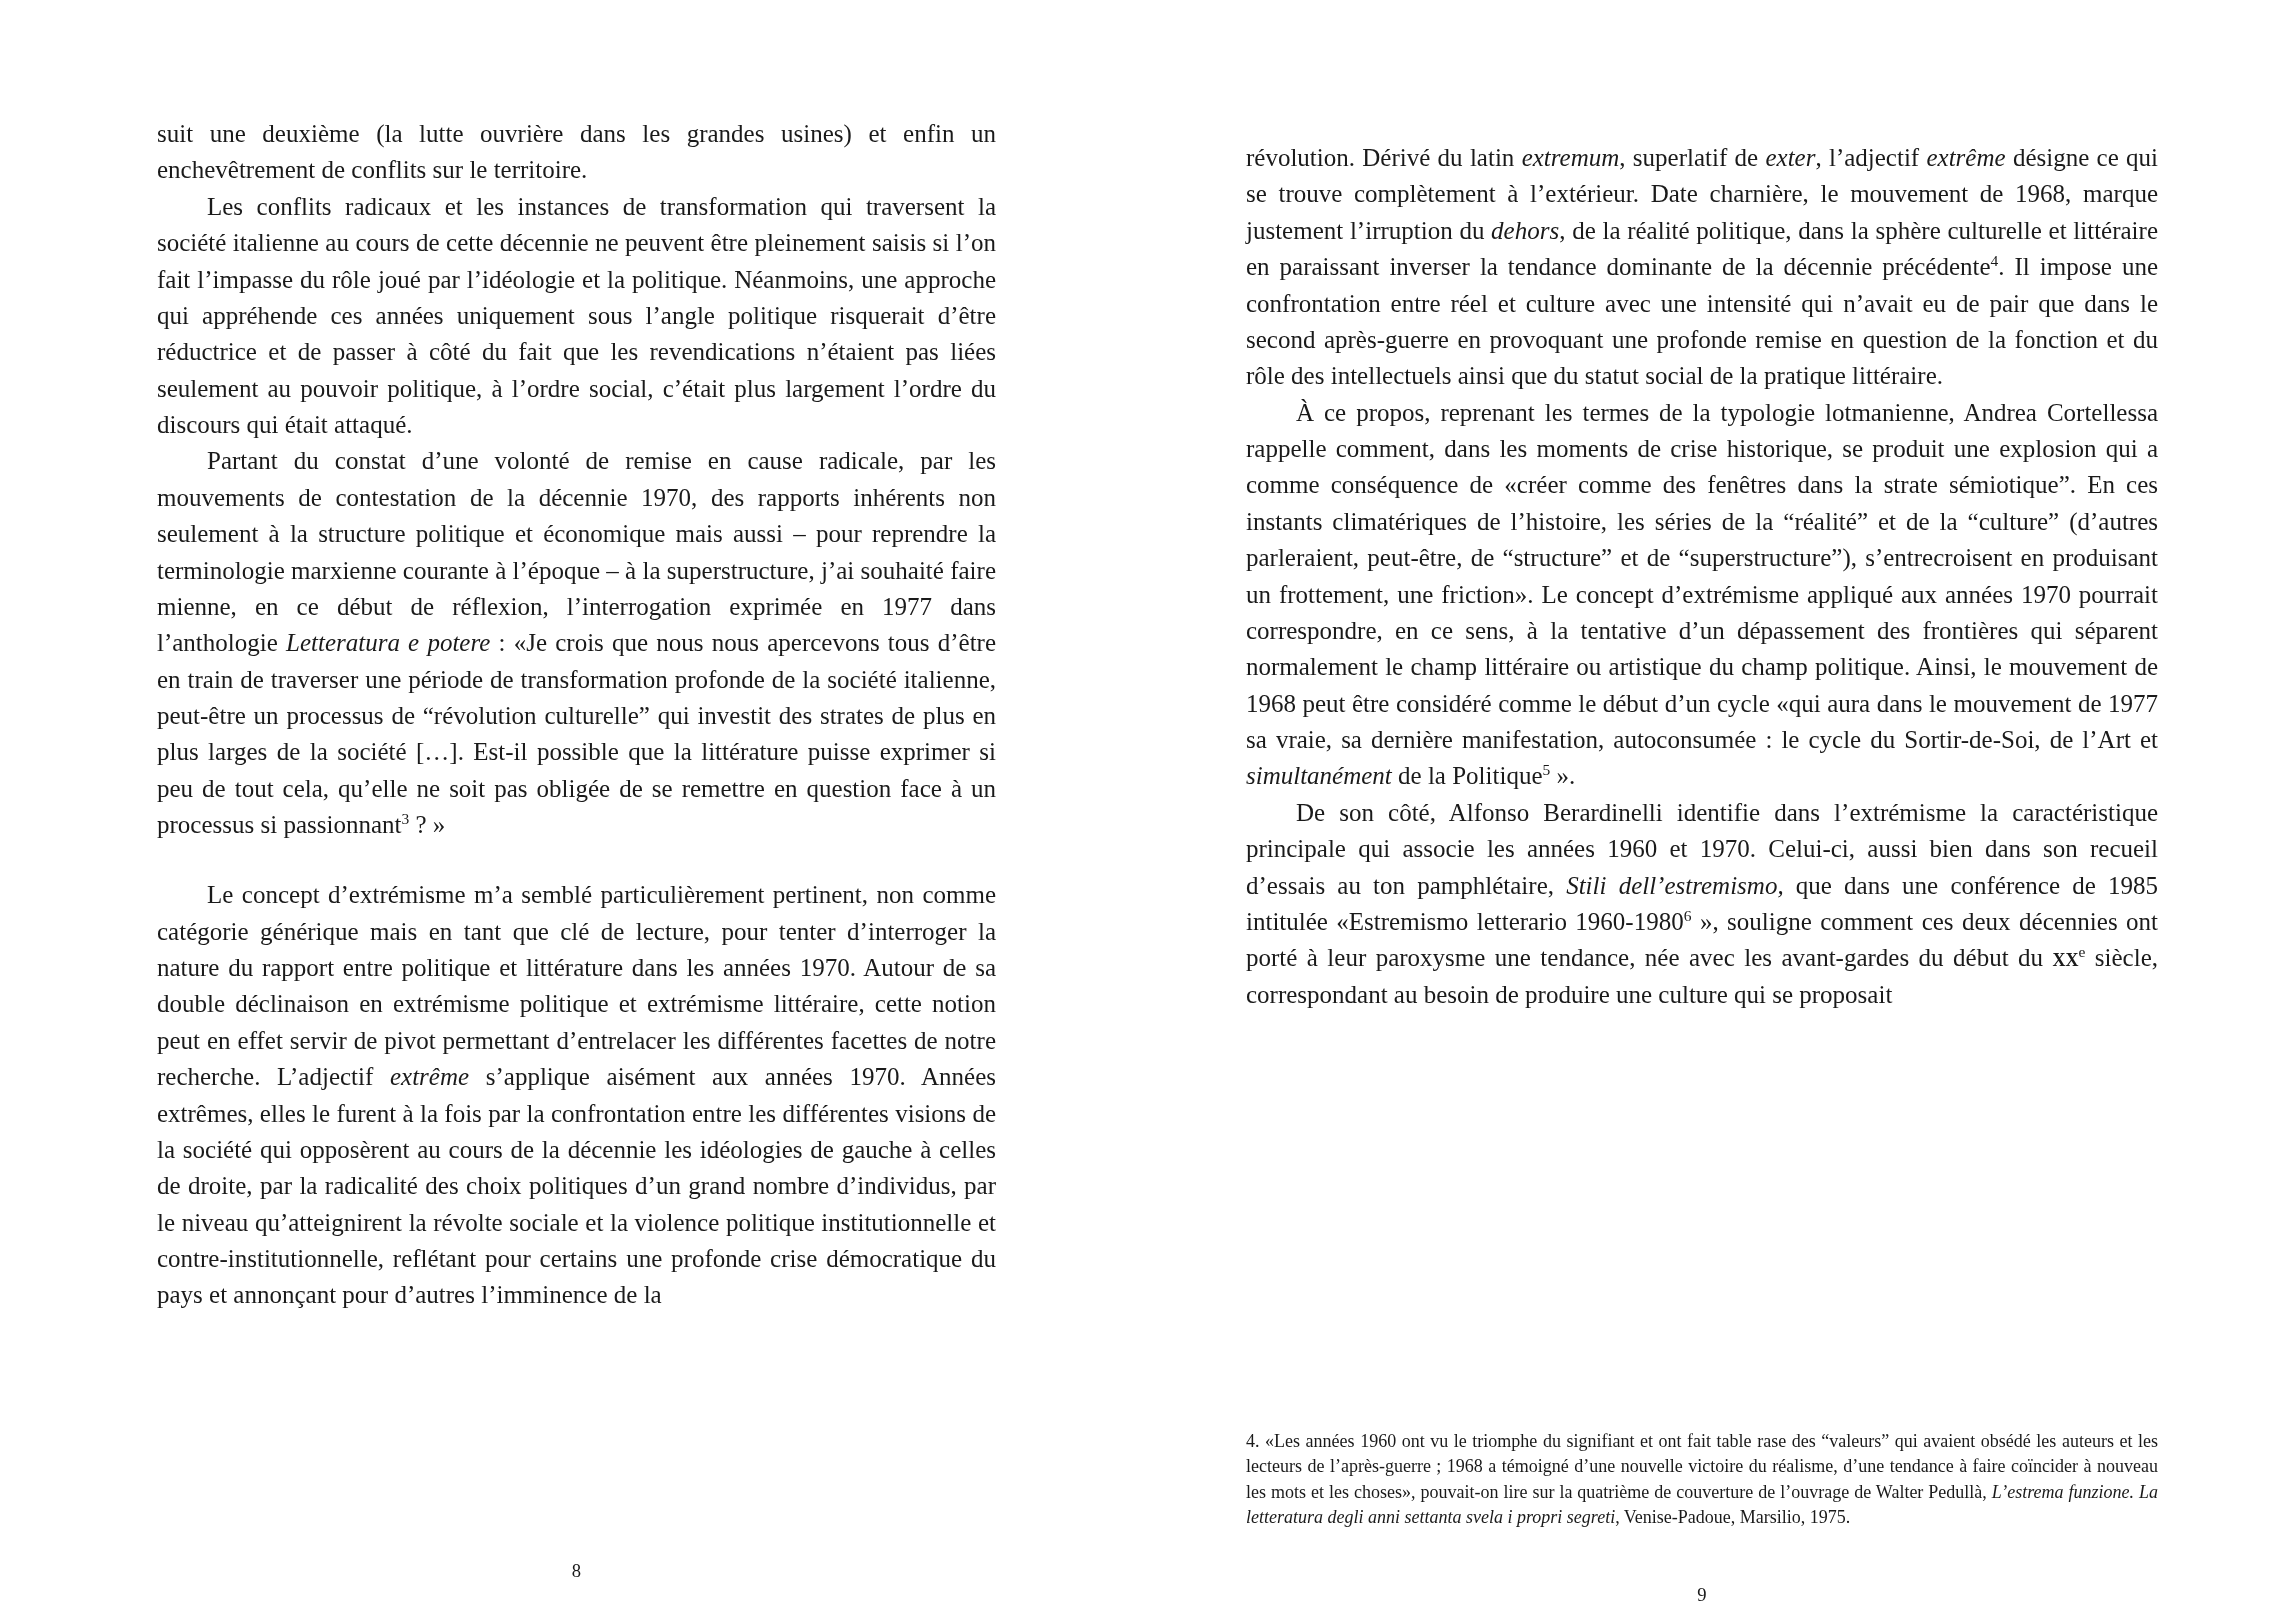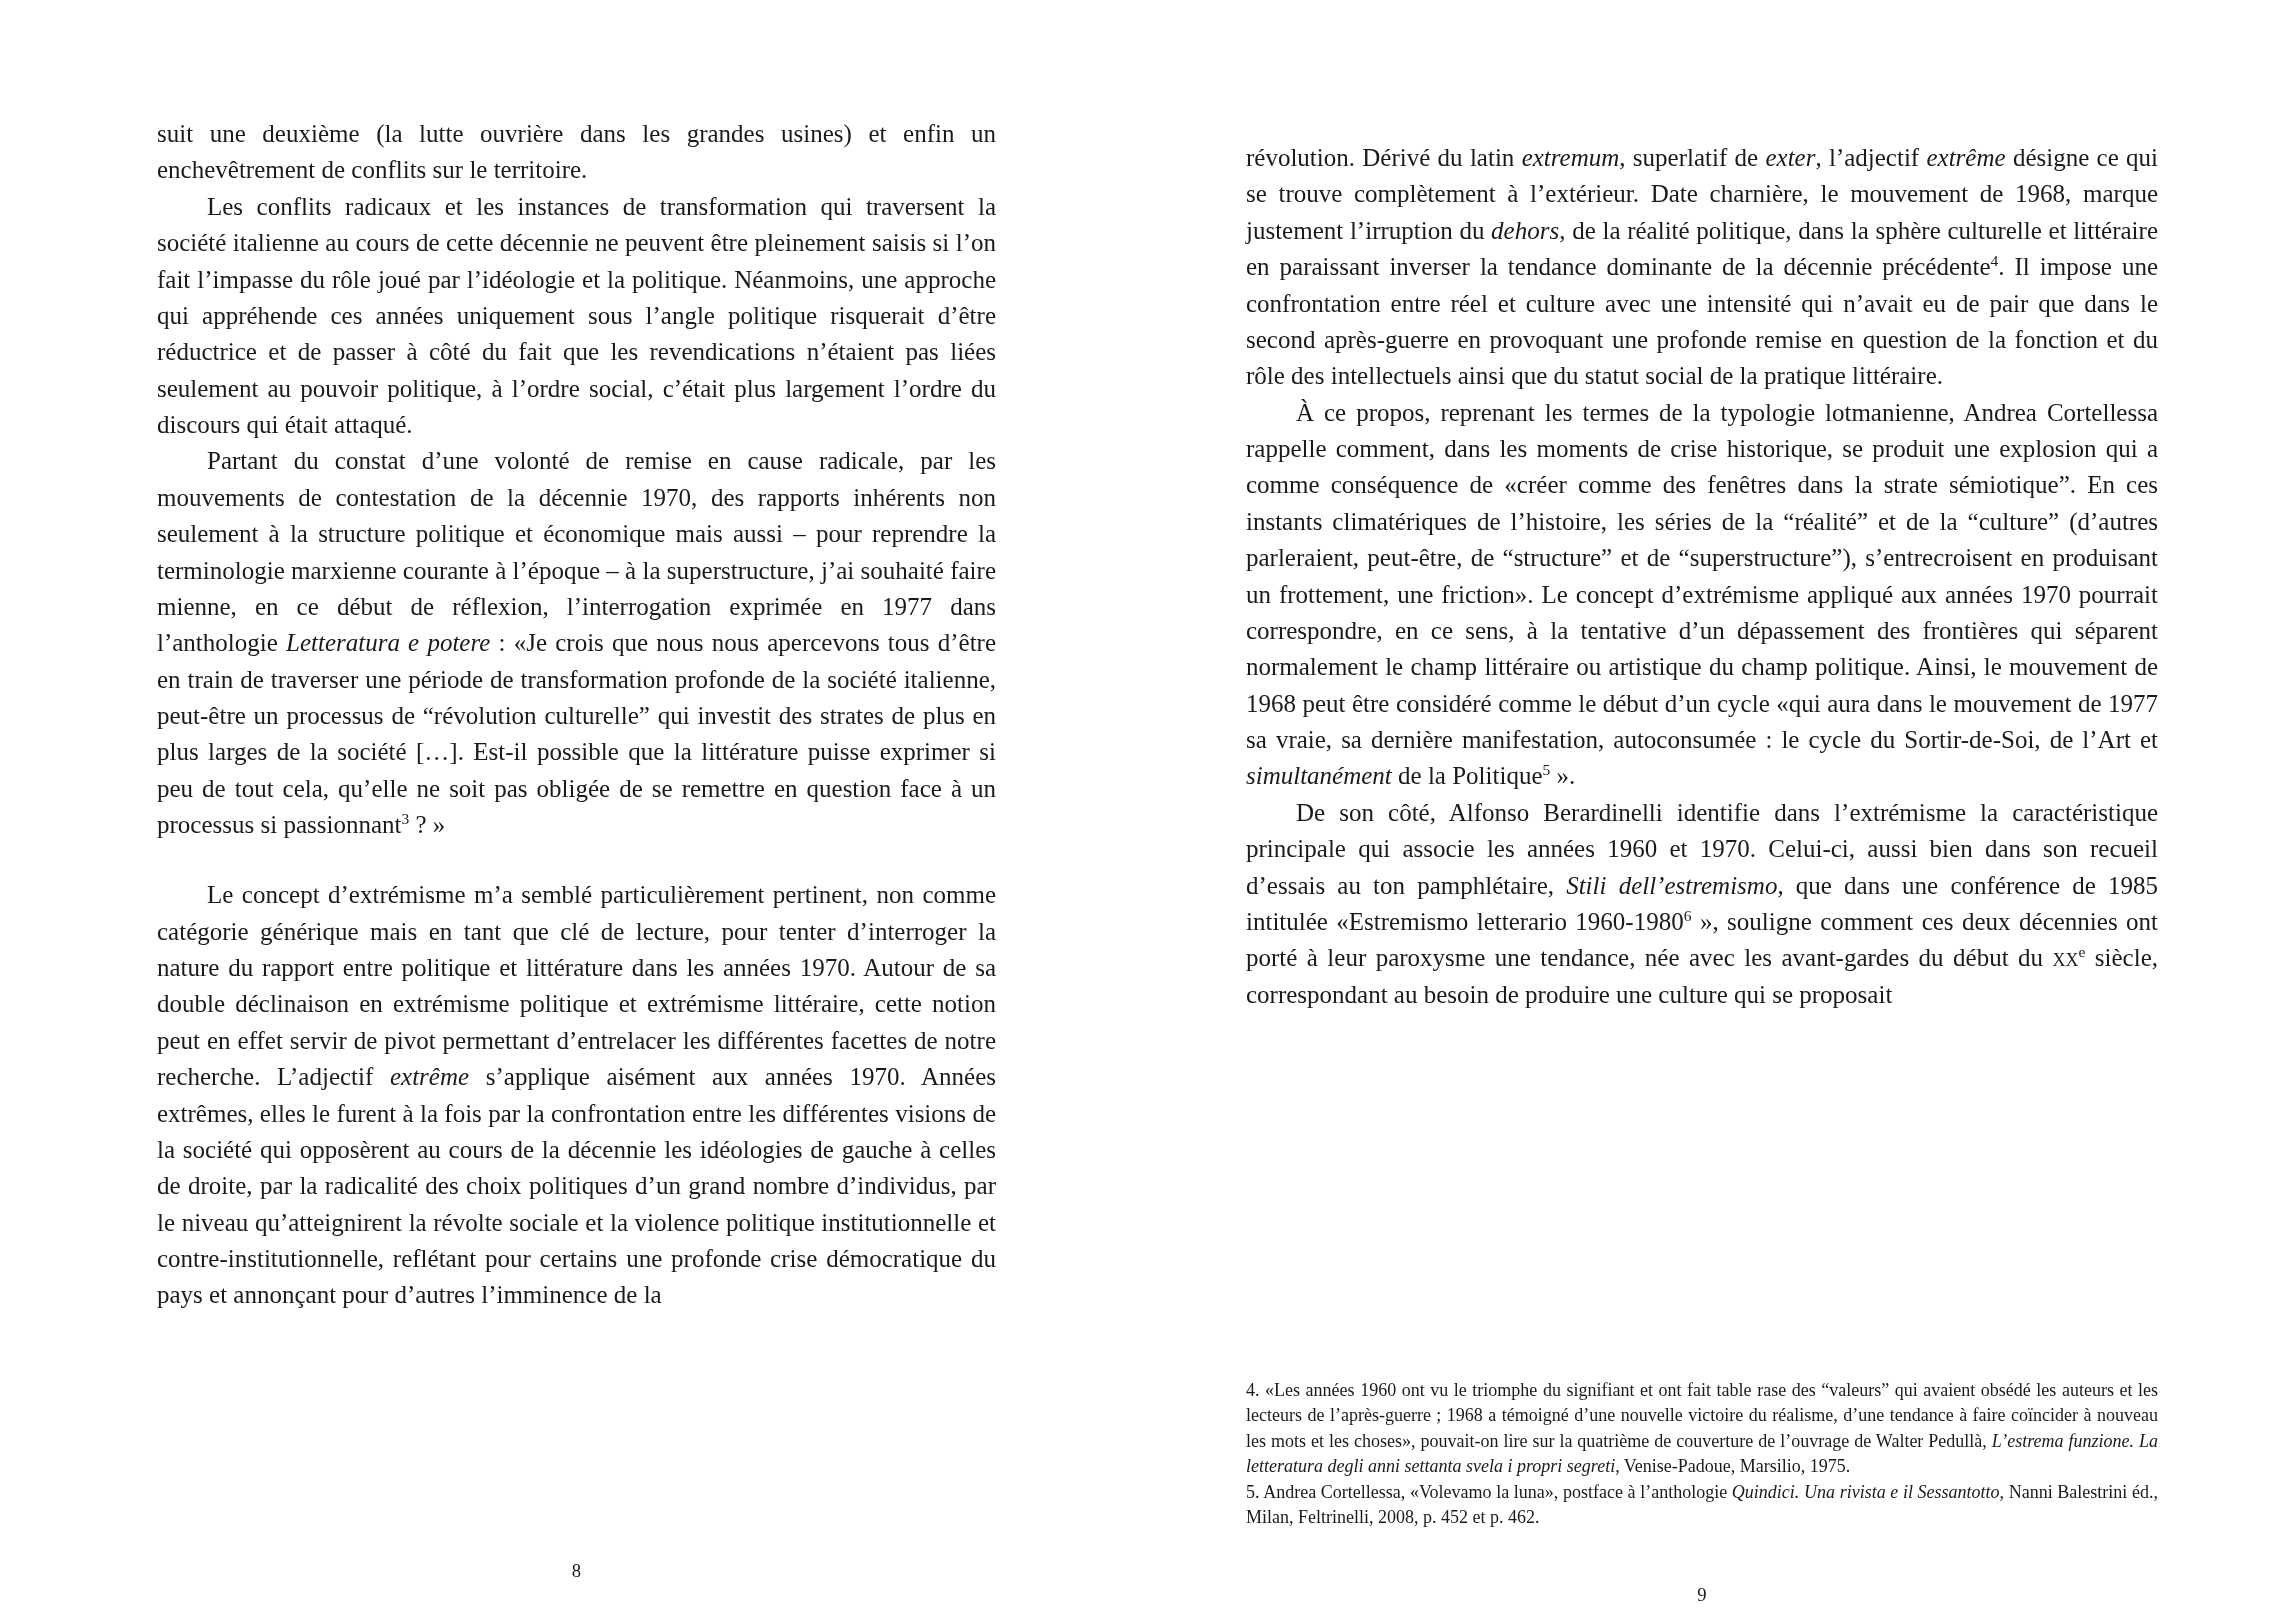--- a/index.html
+++ b/index.html
@@ -75,21 +75,21 @@
     padding-top: 53px;
     padding-bottom: 39px;
     color: #1a1a1a;
   }
   em { font-style: italic; }
   sup {
     font-size: 0.62em;
     vertical-align: super;
     line-height: 0;
   }
-  .sc { font-variant: small-caps; }
+  .sc { font-variant: small-caps; font-weight: bold; }
 </style>
 </head>
 <body>
 
 <div class="spread">
 
   <div class="page page-left">
     <div class="body-col">
 
       <p>suit une deuxième (la lutte ouvrière dans les grandes usines) et enfin un enchevêtrement de conflits sur le territoire.</p>
@@ -110,20 +110,19 @@
 
       <p>révolution. Dérivé du latin <em>extremum</em>, superlatif de <em>exter</em>, l’adjectif <em>extrême</em> désigne ce qui se trouve complètement à l’extérieur. Date charnière, le mouvement de 1968, marque justement l’irruption du <em>dehors</em>, de la réalité politique, dans la sphère culturelle et littéraire en paraissant inverser la tendance dominante de la décennie précédente<sup>4</sup>. Il impose une confrontation entre réel et culture avec une intensité qui n’avait eu de pair que dans le second après-guerre en provoquant une profonde remise en question de la fonction et du rôle des intellectuels ainsi que du statut social de la pratique littéraire.</p>
 
       <p class="indent">À ce propos, reprenant les termes de la typologie lotmanienne, Andrea Cortellessa rappelle comment, dans les moments de crise historique, se produit une explosion qui a comme conséquence de «créer comme des fenêtres dans la strate sémiotique”. En ces instants climatériques de l’histoire, les séries de la “réalité” et de la “culture” (d’autres parleraient, peut-être, de “structure” et de “superstructure”), s’entrecroisent en produisant un frottement, une friction». Le concept d’extrémisme appliqué aux années 1970 pourrait correspondre, en ce sens, à la tentative d’un dépassement des frontières qui séparent normalement le champ littéraire ou artistique du champ politique. Ainsi, le mouvement de 1968 peut être considéré comme le début d’un cycle «qui aura dans le mouvement de 1977 sa vraie, sa dernière manifestation, autoconsumée : le cycle du Sortir-de-Soi, de l’Art et <em>simultanément</em> de la Politique<sup>5</sup> ».</p>
 
       <p class="indent">De son côté, Alfonso Berardinelli identifie dans l’extrémisme la caractéristique principale qui associe les années 1960 et 1970. Celui-ci, aussi bien dans son recueil d’essais au ton pamphlétaire, <em>Stili dell’estremismo,</em> que dans une conférence de 1985 intitulée «Estremismo letterario 1960-1980<sup>6</sup> », souligne comment ces deux décennies ont porté à leur paroxysme une tendance, née avec les avant-gardes du début du <span class="sc">xx</span><sup>e</sup> siècle, correspondant au besoin de produire une culture qui se proposait</p>
     </div>
 
     <div class="notes">
       <p>4. «Les années 1960 ont vu le triomphe du signifiant et ont fait table rase des “valeurs” qui avaient obsédé les auteurs et les lecteurs de l’après-guerre ; 1968 a témoigné d’une nouvelle victoire du réalisme, d’une tendance à faire coïncider à nouveau les mots et les choses», pouvait-on lire sur la quatrième de couverture de l’ouvrage de Walter Pedullà, <em>L’estrema funzione. La letteratura degli anni settanta svela i propri segreti</em>, Venise-Padoue, Marsilio, 1975.</p>
-      <p>5. Andrea Cortellessa, «Volevamo la luna», postface à l’anthologie <em>Quindici. Una rivista e il Sessantotto</em>, Nanni Balestrini éd., Milan, Feltrinelli, 2008, p. 452 et p. 462.</p>
     </div>
 
     <div class="folio">9</div>
   </div>
 
 </div>
 
 
 </body></html>

